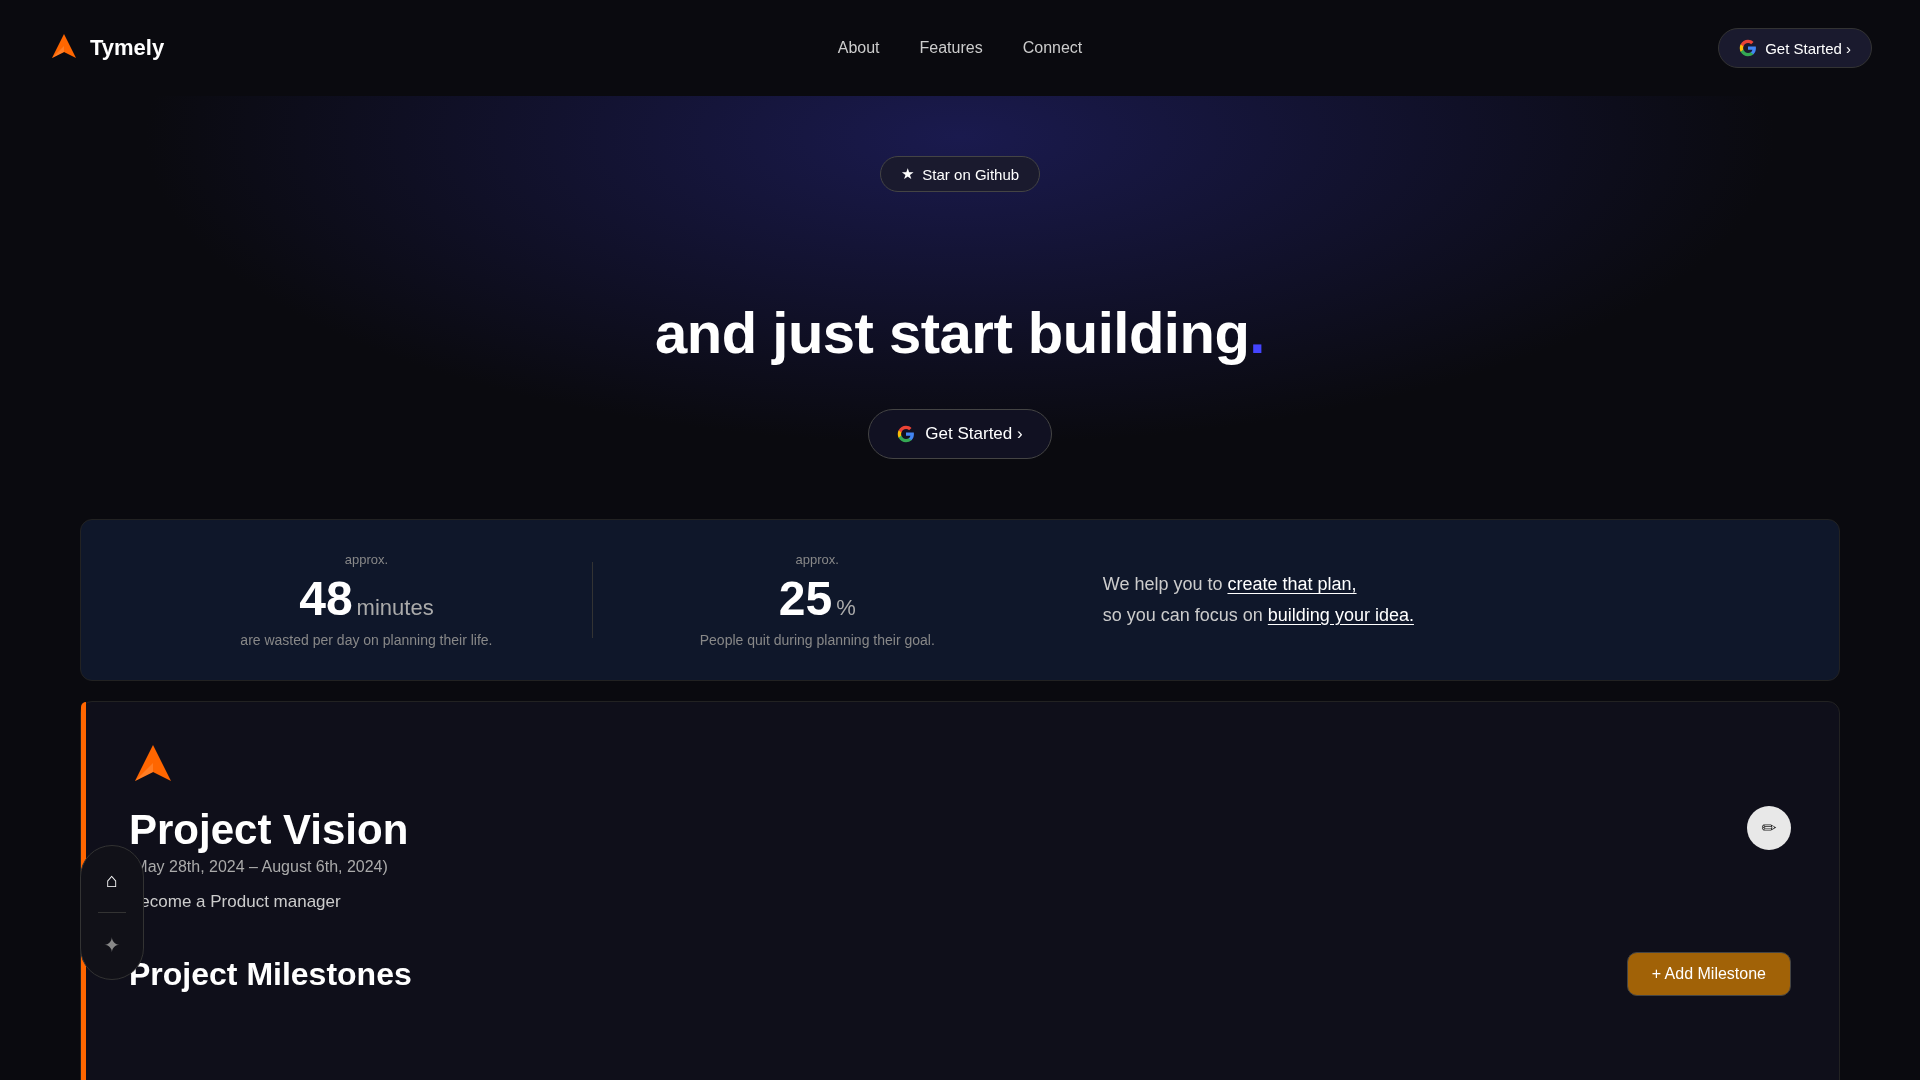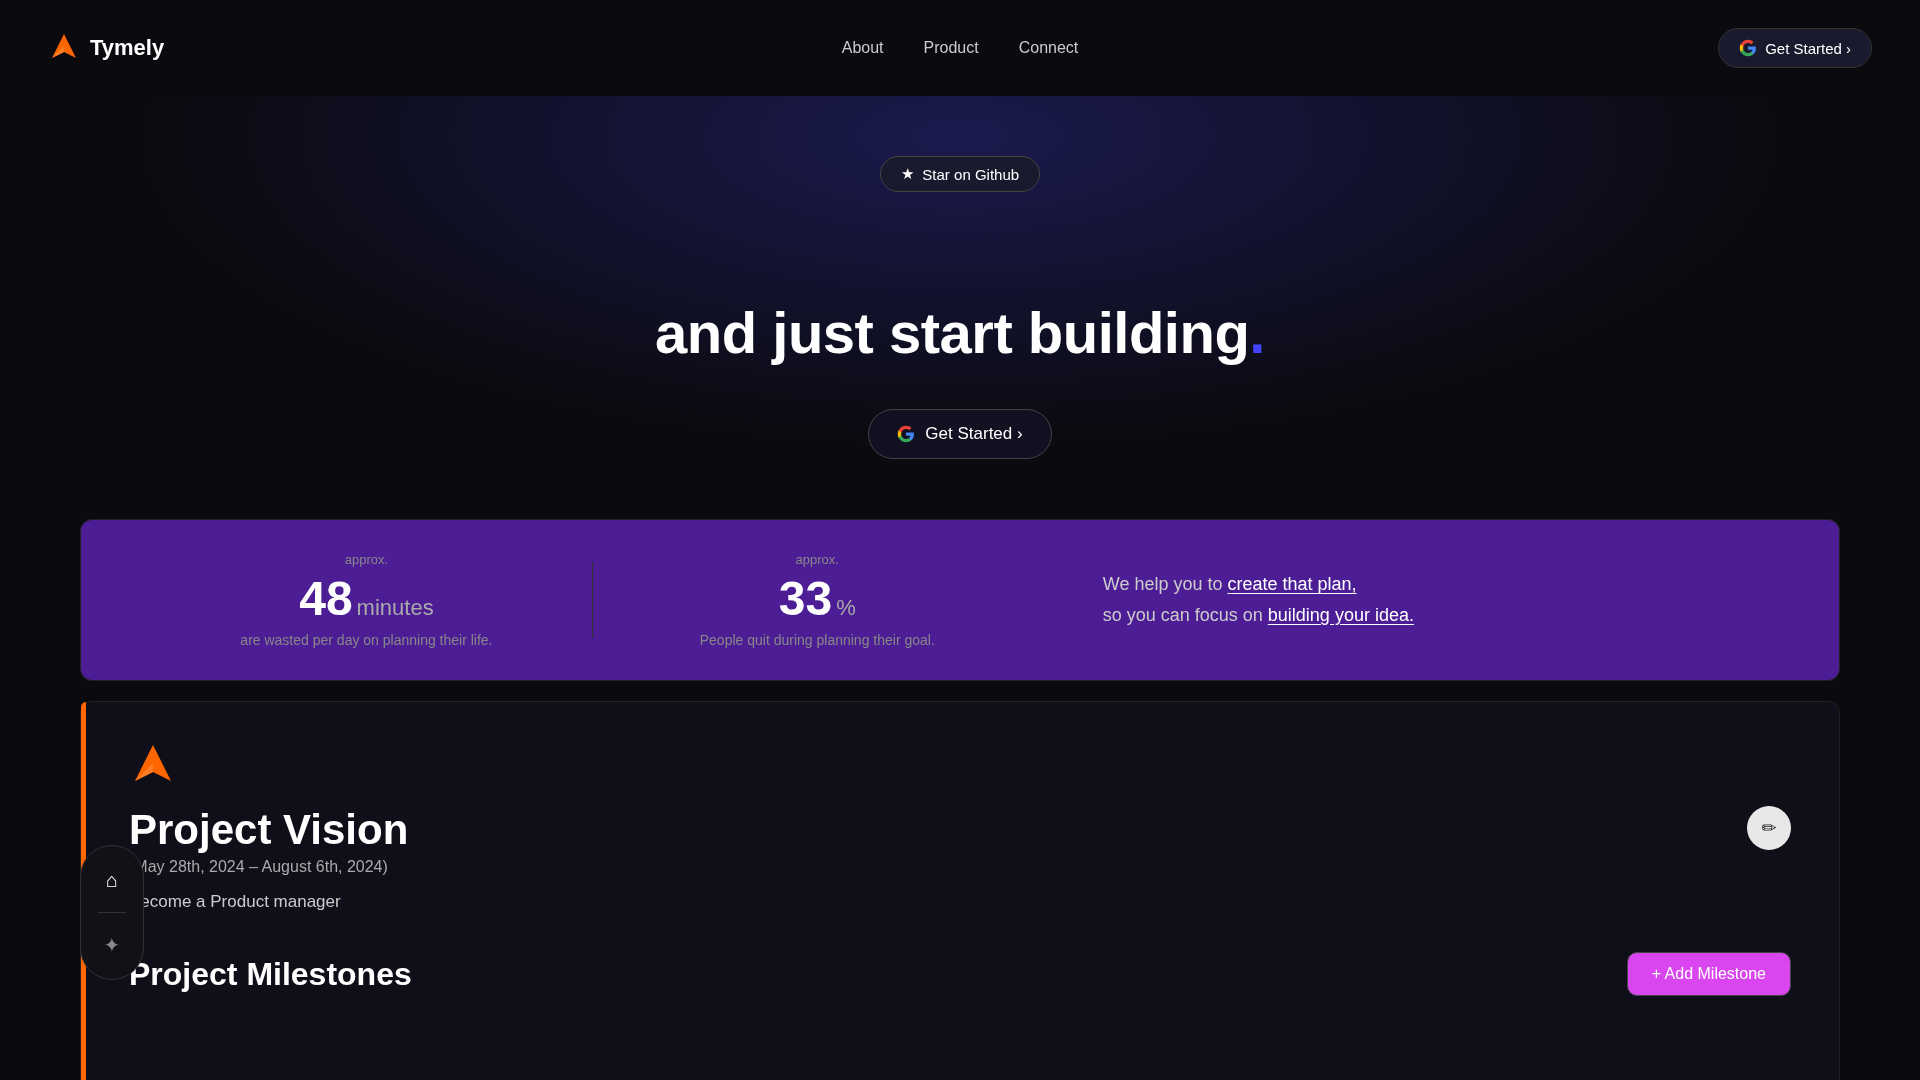--- a/index.html
+++ b/index.html
@@ -104,21 +104,21 @@
       border: 1px solid #444;
       color: #fff;
       padding: 14px 28px;
       border-radius: 28px;
       font-size: 17px;
       cursor: pointer;
     }
 
     
     .stats-bar {
-      background: #4c1d95;
+      background: #0f172a;
       border: 1px solid #222;
       border-radius: 12px;
       margin: 20px 80px;
       display: flex;
       align-items: center;
       padding: 32px 60px;
       gap: 0;
     }
     .stat-item {
       flex: 1;
@@ -239,21 +239,21 @@
     }
     .milestones-title {
       font-size: 32px;
       font-weight: 800;
       color: #fff;
     }
     .add-milestone-btn {
       display: flex;
       align-items: center;
       gap: 8px;
-      background: #d946ef;
+      background: #a16207;
       border: 1px solid #444;
       color: #fff;
       padding: 12px 24px;
       border-radius: 10px;
       font-size: 16px;
       cursor: pointer;
       font-weight: 500;
     }
     .milestone-item {
       display: flex;
@@ -313,21 +313,21 @@
 <nav>
   <div class="logo">
     <svg class="logo-icon" viewBox="0 0 32 32" fill="none">
       <polygon points="16,2 28,26 16,20 4,26" fill="#ff6600"></polygon>
       <polygon points="16,20 4,26 16,14" fill="#ff8833" opacity="0.7"></polygon>
     </svg>
     <span>Tymely</span>
   </div>
   <div class="nav-links">
     <a href="#">About</a>
-    <a href="#">Product</a>
+    <a href="#">Features</a>
     <a href="#">Connect</a>
   </div>
   <button class="get-started-btn-nav">
     <svg class="google-g" viewBox="0 0 24 24">
       <path d="M22.56 12.25c0-.78-.07-1.53-.2-2.25H12v4.26h5.92c-.26 1.37-1.04 2.53-2.21 3.31v2.77h3.57c2.08-1.92 3.28-4.74 3.28-8.09z" fill="#4285F4"></path>
       <path d="M12 23c2.97 0 5.46-.98 7.28-2.66l-3.57-2.77c-.98.66-2.23 1.06-3.71 1.06-2.86 0-5.29-1.93-6.16-4.53H2.18v2.84C3.99 20.53 7.7 23 12 23z" fill="#34A853"></path>
       <path d="M5.84 14.09c-.22-.66-.35-1.36-.35-2.09s.13-1.43.35-2.09V7.07H2.18C1.43 8.55 1 10.22 1 12s.43 3.45 1.18 4.93l3.66-2.84z" fill="#FBBC05"></path>
       <path d="M12 5.38c1.62 0 3.06.56 4.21 1.64l3.15-3.15C17.45 2.09 14.97 1 12 1 7.7 1 3.99 3.47 2.18 7.07l3.66 2.84c.87-2.6 3.3-4.53 6.16-4.53z" fill="#EA4335"></path>
     </svg>
     <span>Get Started ›</span>
@@ -359,21 +359,21 @@
     <div class="stat-approx">approx.</div>
     <div class="stat-number">
       <span>48</span>
       <span class="stat-unit">minutes</span>
     </div>
     <div class="stat-label">are wasted per day on planning their life.</div>
   </div>
   <div class="stat-item">
     <div class="stat-approx">approx.</div>
     <div class="stat-number">
-      <span>33</span>
+      <span>25</span>
       <span class="stat-unit">%</span>
     </div>
     <div class="stat-label">People quit during planning their goal.</div>
   </div>
   <div class="stat-text-item">
     <span>We help you to </span><a href="#">create that plan,</a><br>
     <span>so you can focus on </span><a href="#">building your idea.</a>
   </div>
 </div>
 

